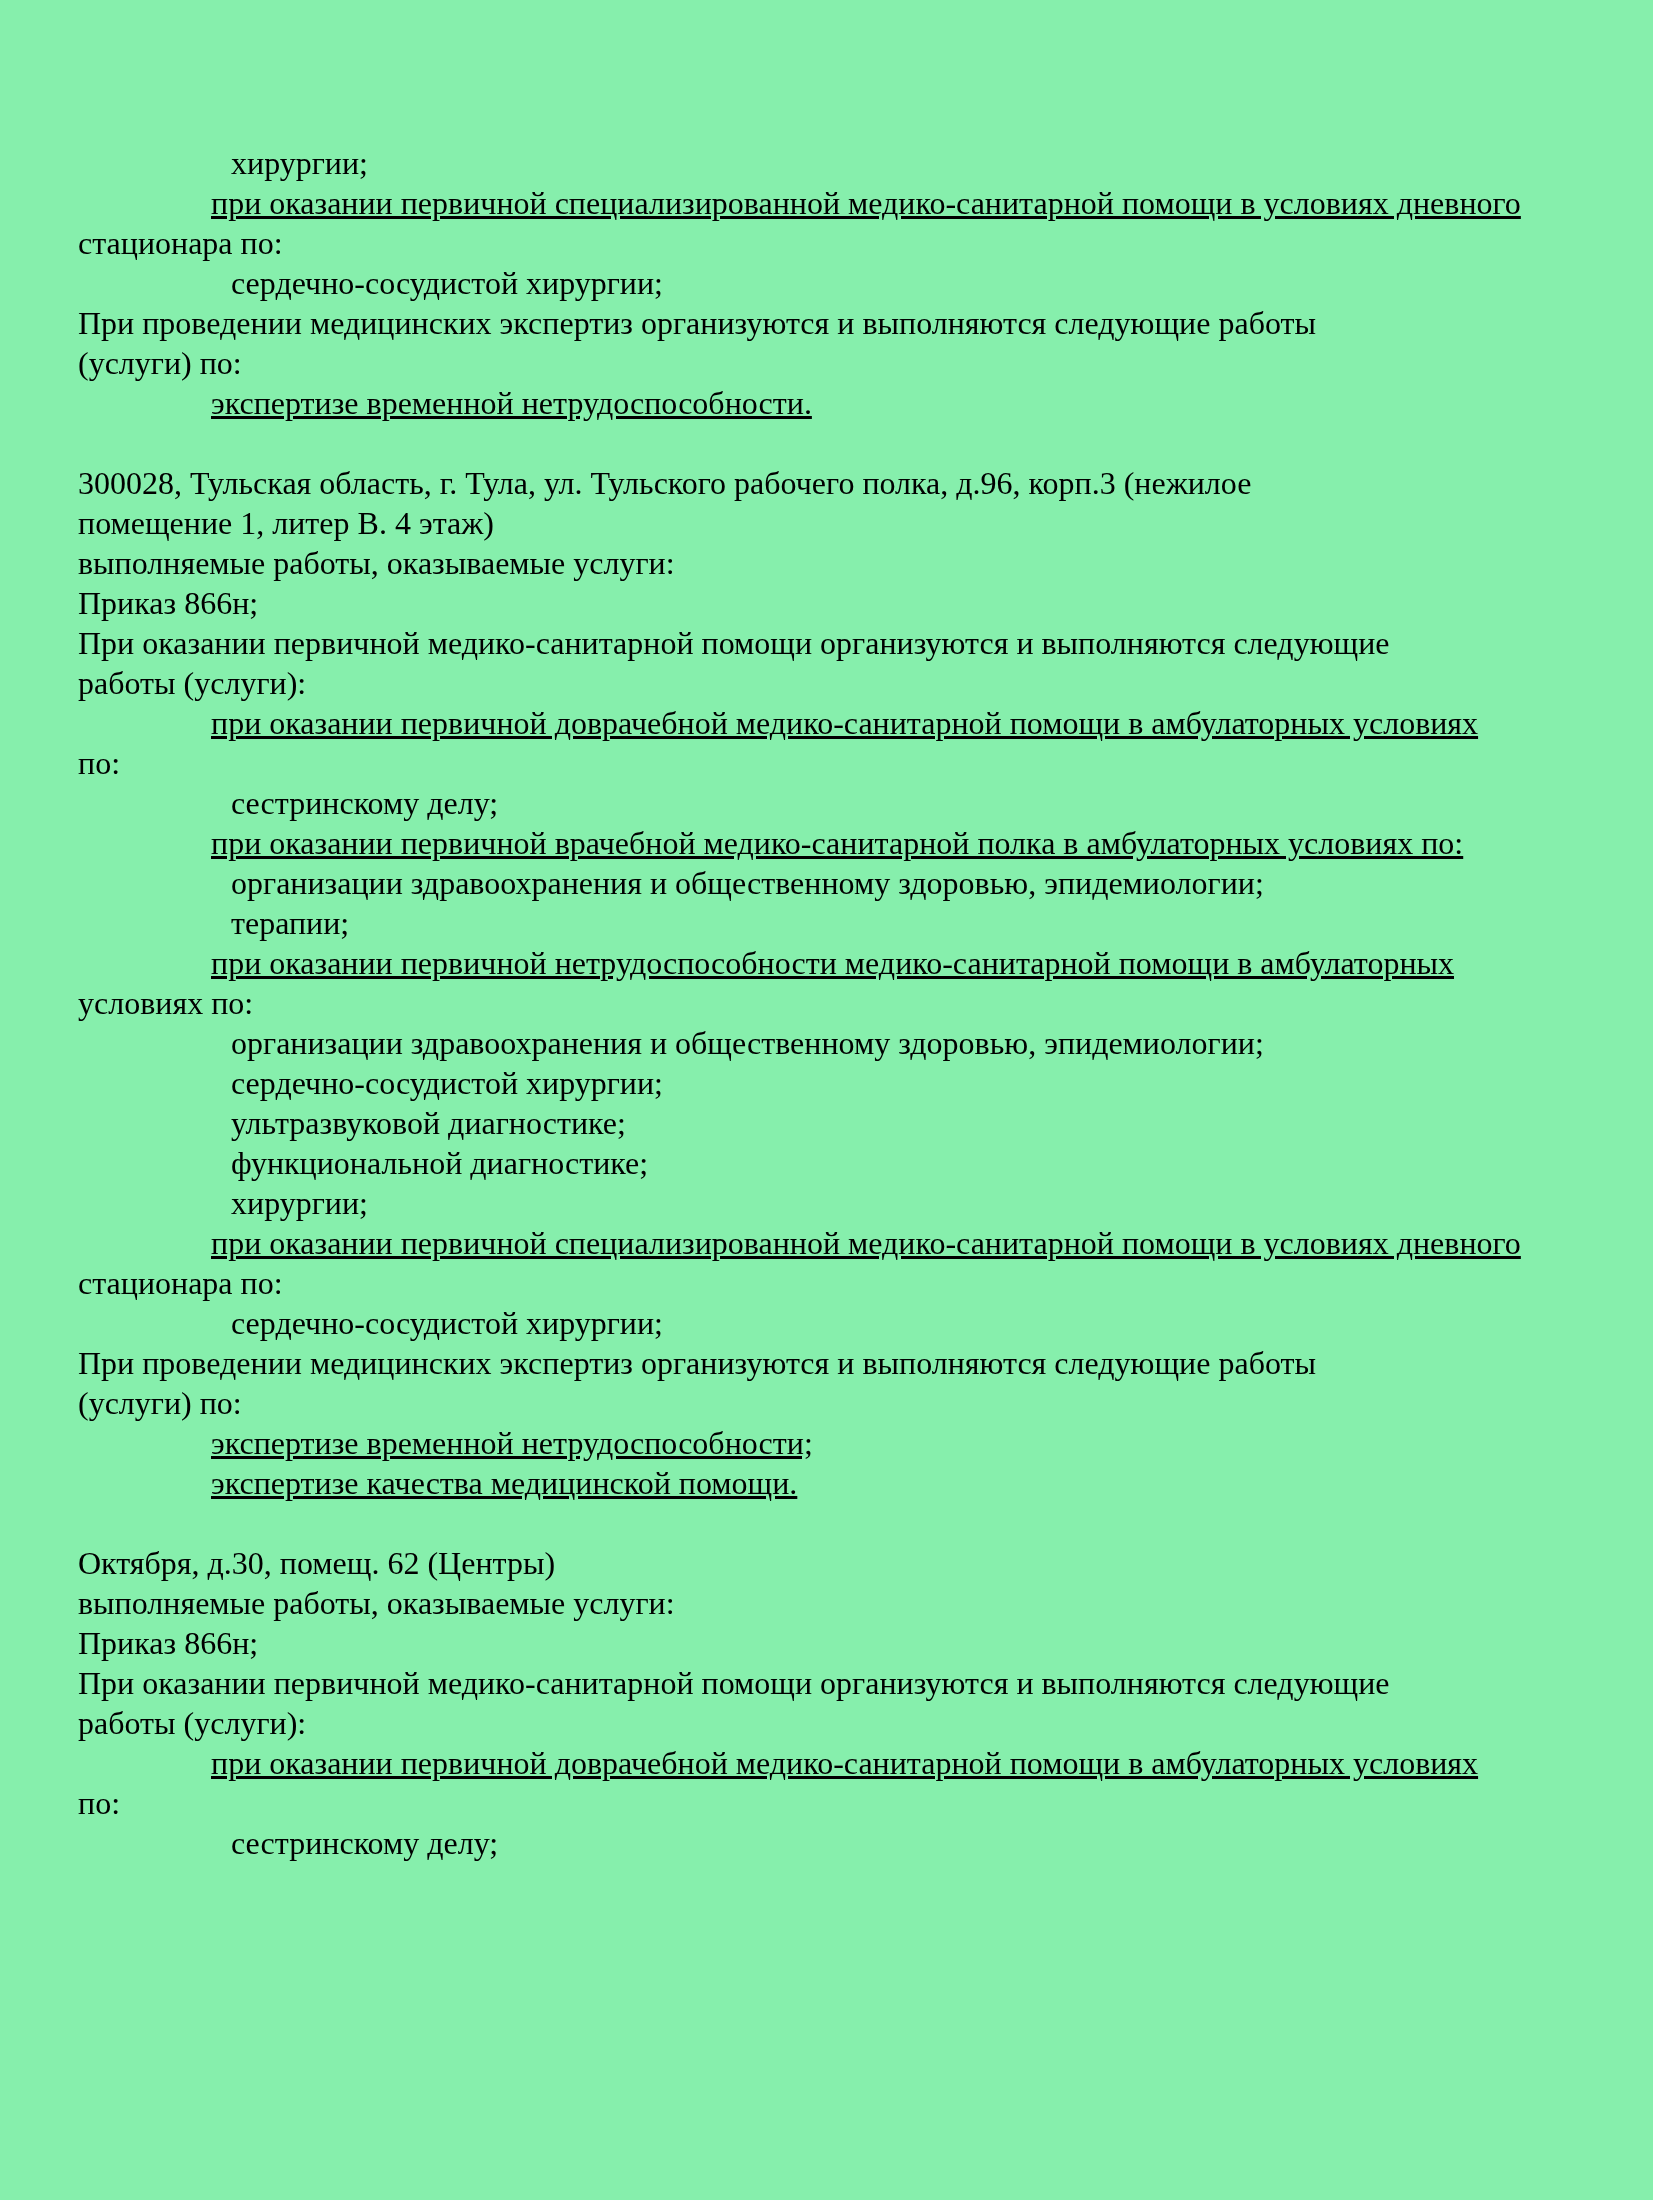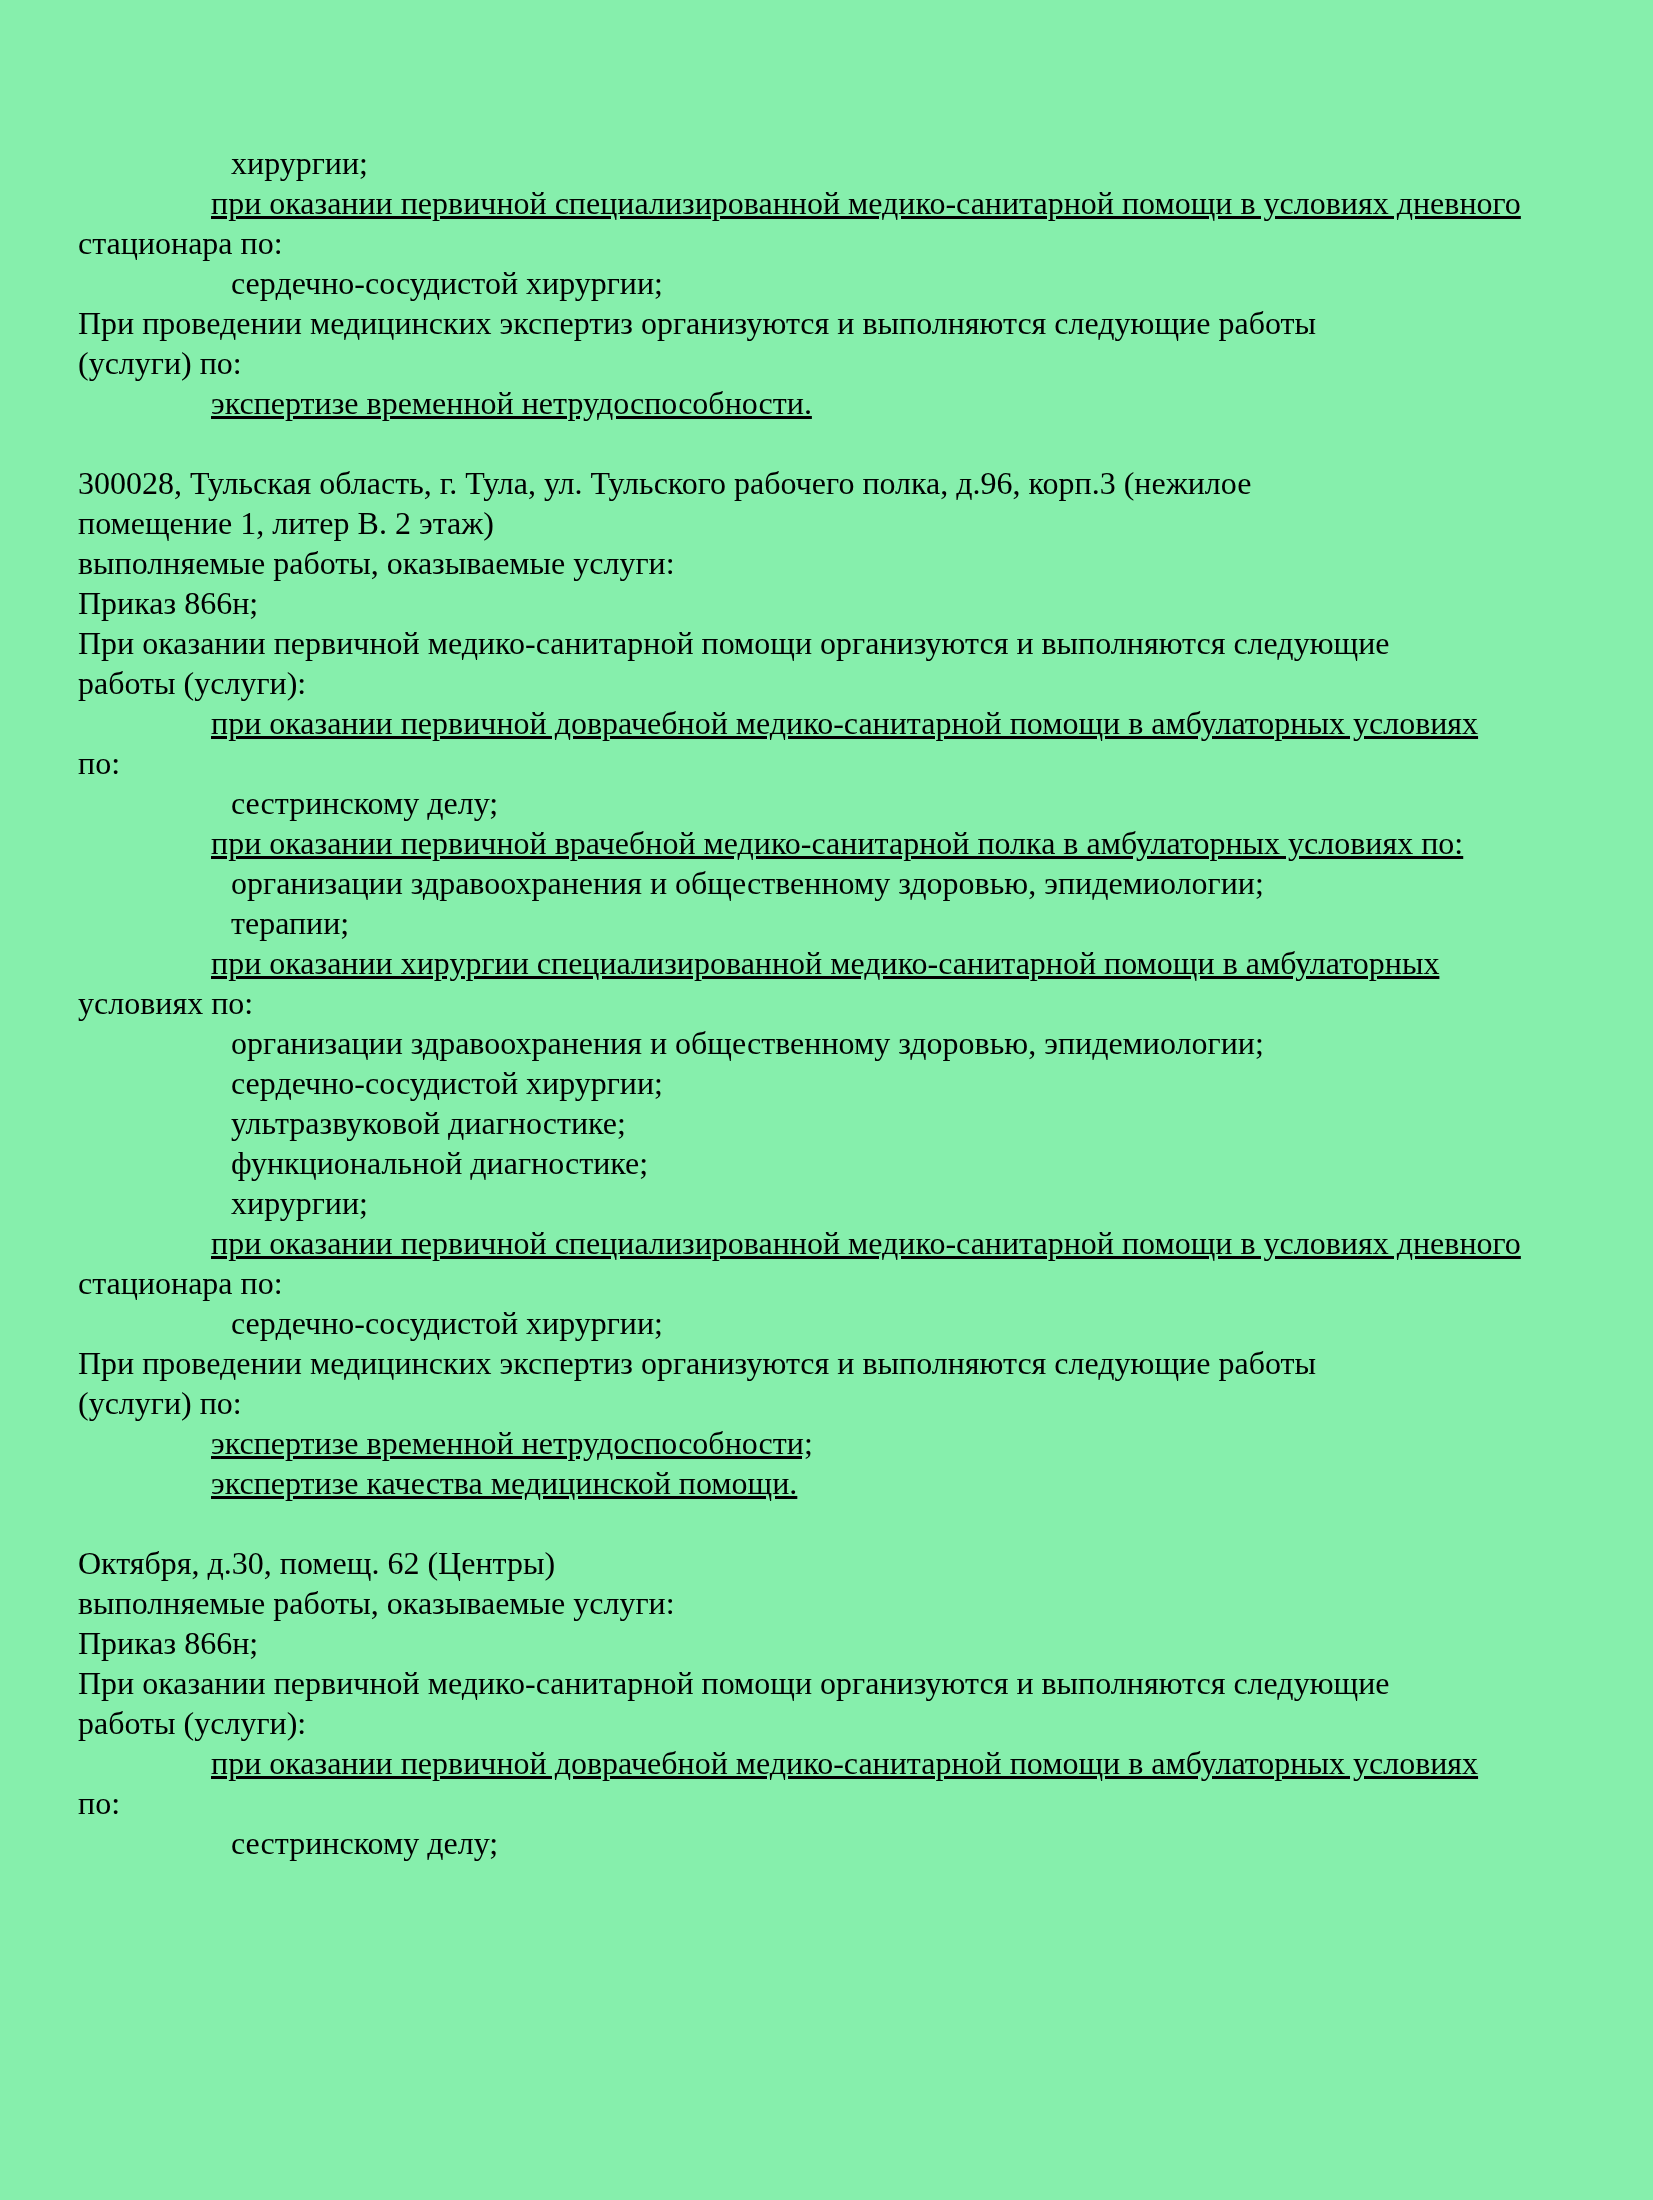--- a/index.html
+++ b/index.html
@@ -36,32 +36,32 @@
   <div id="document-body">
       <div class="line indent-2">хирургии;</div>
       <div class="line indent-1">при оказании первичной специализированной медико-санитарной помощи в условиях дневного</div>
       <div class="line indent-0">стационара по:</div>
       <div class="line indent-2">сердечно-сосудистой хирургии;</div>
       <div class="line indent-0">При проведении медицинских экспертиз организуются и выполняются следующие работы</div>
       <div class="line indent-0">(услуги) по:</div>
       <div class="line indent-1">экспертизе временной нетрудоспособности.</div>
       <div class="line indent-0"></div>
       <div class="line indent-0">300028, Тульская область, г. Тула, ул. Тульского рабочего полка, д.96, корп.3 (нежилое</div>
-      <div class="line indent-0">помещение 1, литер В. 2 этаж)</div>
+      <div class="line indent-0">помещение 1, литер В. 4 этаж)</div>
       <div class="line indent-0">выполняемые работы, оказываемые услуги:</div>
       <div class="line indent-0">Приказ 866н;</div>
       <div class="line indent-0">При оказании первичной медико-санитарной помощи организуются и выполняются следующие</div>
       <div class="line indent-0">работы (услуги):</div>
       <div class="line indent-1">при оказании первичной доврачебной медико-санитарной помощи в амбулаторных условиях</div>
       <div class="line indent-0">по:</div>
       <div class="line indent-2">сестринскому делу;</div>
       <div class="line indent-1">при оказании первичной врачебной медико-санитарной полка в амбулаторных условиях по:</div>
       <div class="line indent-2">организации здравоохранения и общественному здоровью, эпидемиологии;</div>
       <div class="line indent-2">терапии;</div>
-      <div class="line indent-1">при оказании хирургии специализированной медико-санитарной помощи в амбулаторных</div>
+      <div class="line indent-1">при оказании первичной нетрудоспособности медико-санитарной помощи в амбулаторных</div>
       <div class="line indent-0">условиях по:</div>
       <div class="line indent-2">организации здравоохранения и общественному здоровью, эпидемиологии;</div>
       <div class="line indent-2">сердечно-сосудистой хирургии;</div>
       <div class="line indent-2">ультразвуковой диагностике;</div>
       <div class="line indent-2">функциональной диагностике;</div>
       <div class="line indent-2">хирургии;</div>
       <div class="line indent-1">при оказании первичной специализированной медико-санитарной помощи в условиях дневного</div>
       <div class="line indent-0">стационара по:</div>
       <div class="line indent-2">сердечно-сосудистой хирургии;</div>
       <div class="line indent-0">При проведении медицинских экспертиз организуются и выполняются следующие работы</div>

